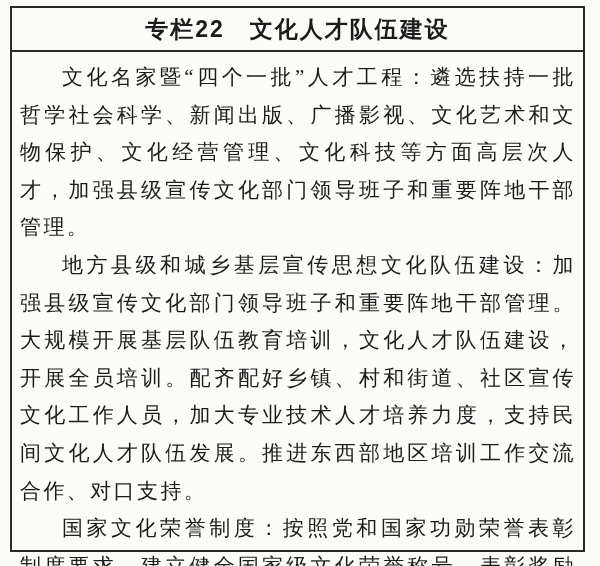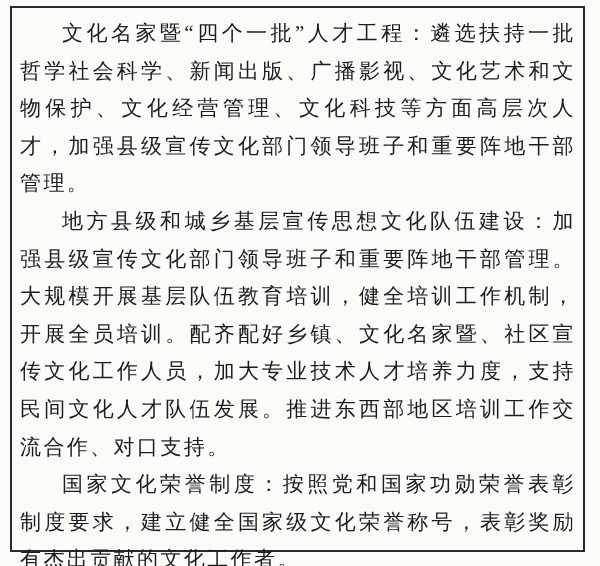--- a/index.html
+++ b/index.html
@@ -50,18 +50,19 @@
   .column-body p {
     margin: 0;
     text-indent: 2em;
     word-break: break-all;
   }
 </style>
 </head>
 <body>
 
 <div class="column-box">
+  <div class="column-title">专栏22　文化人才队伍建设</div>
   <div class="column-body">
     <p>文化名家暨“四个一批”人才工程：遴选扶持一批哲学社会科学、新闻出版、广播影视、文化艺术和文物保护、文化经营管理、文化科技等方面高层次人才，加强县级宣传文化部门领导班子和重要阵地干部管理。</p>
-    <p>地方县级和城乡基层宣传思想文化队伍建设：加强县级宣传文化部门领导班子和重要阵地干部管理。大规模开展基层队伍教育培训，健全培训工作机制，开展全员培训。配齐配好乡镇、文化名家暨、社区宣传文化工作人员，加大专业技术人才培养力度，支持民间文化人才队伍发展。推进东西部地区培训工作交流合作、对口支持。</p>
+    <p>地方县级和城乡基层宣传思想文化队伍建设：加强县级宣传文化部门领导班子和重要阵地干部管理。大规模开展基层队伍教育培训，文化人才队伍建设，开展全员培训。配齐配好乡镇、村和街道、社区宣传文化工作人员，加大专业技术人才培养力度，支持民间文化人才队伍发展。推进东西部地区培训工作交流合作、对口支持。</p>
     <p>国家文化荣誉制度：按照党和国家功勋荣誉表彰制度要求，建立健全国家级文化荣誉称号，表彰奖励有杰出贡献的文化工作者。</p>
   </div>
 </div>
 
 </body></html>

